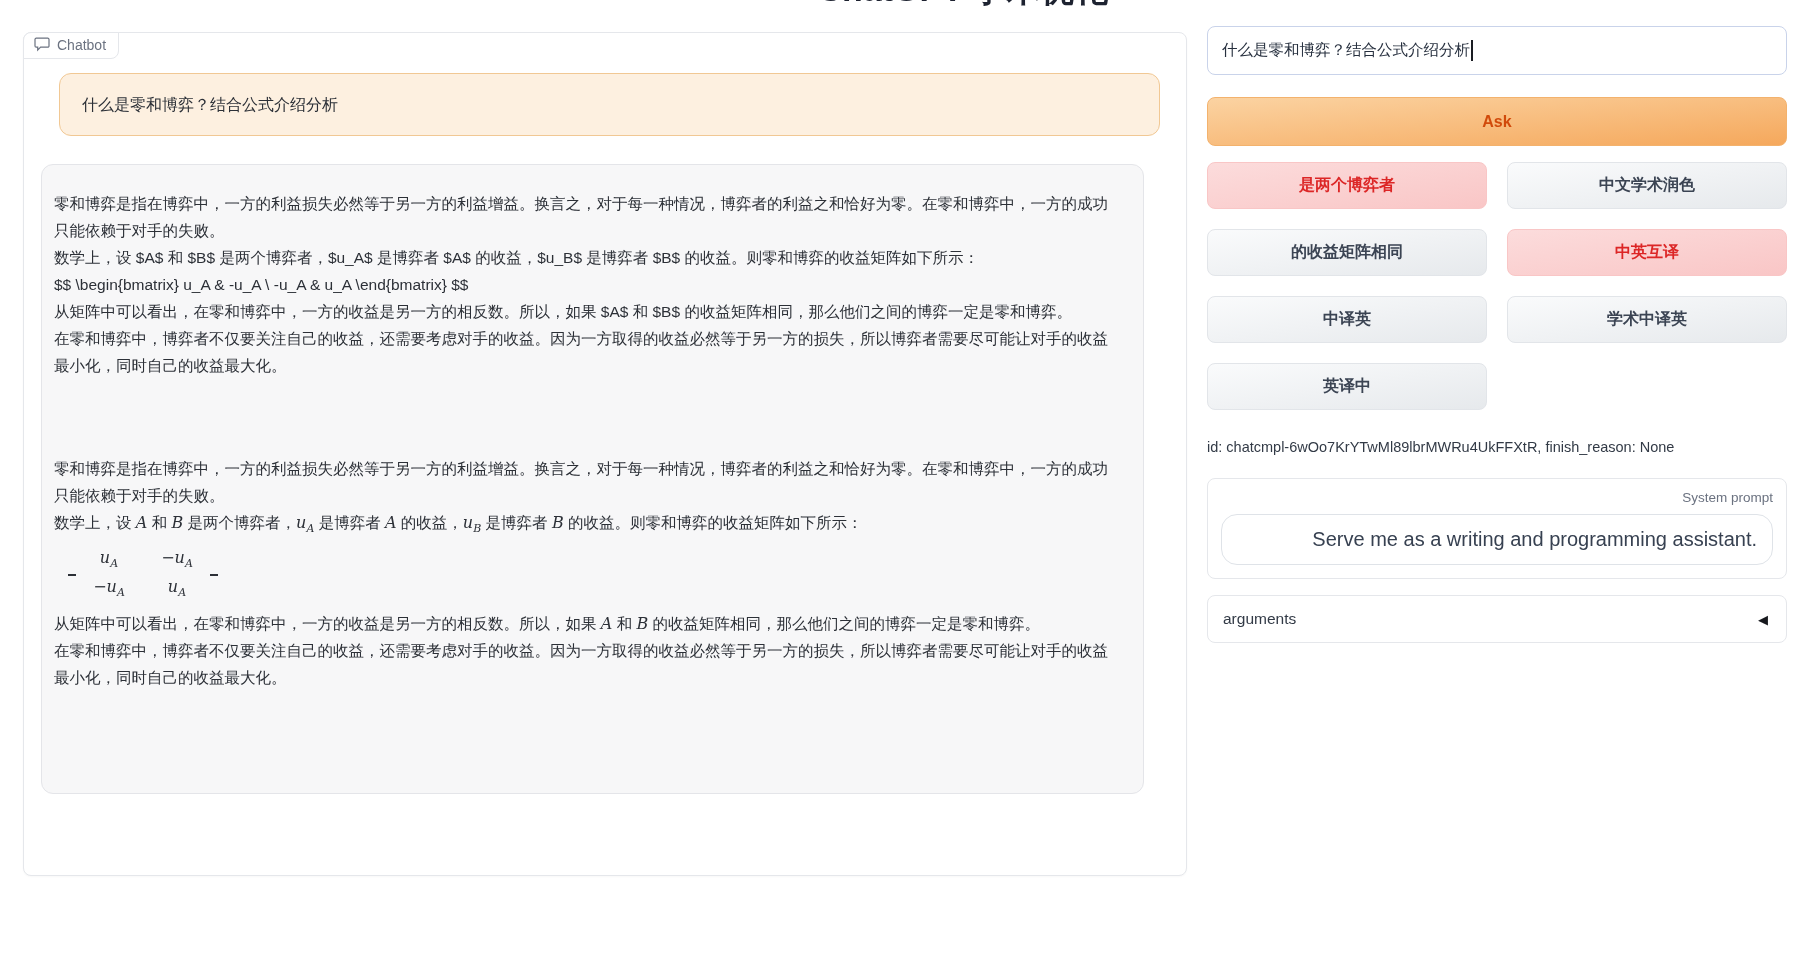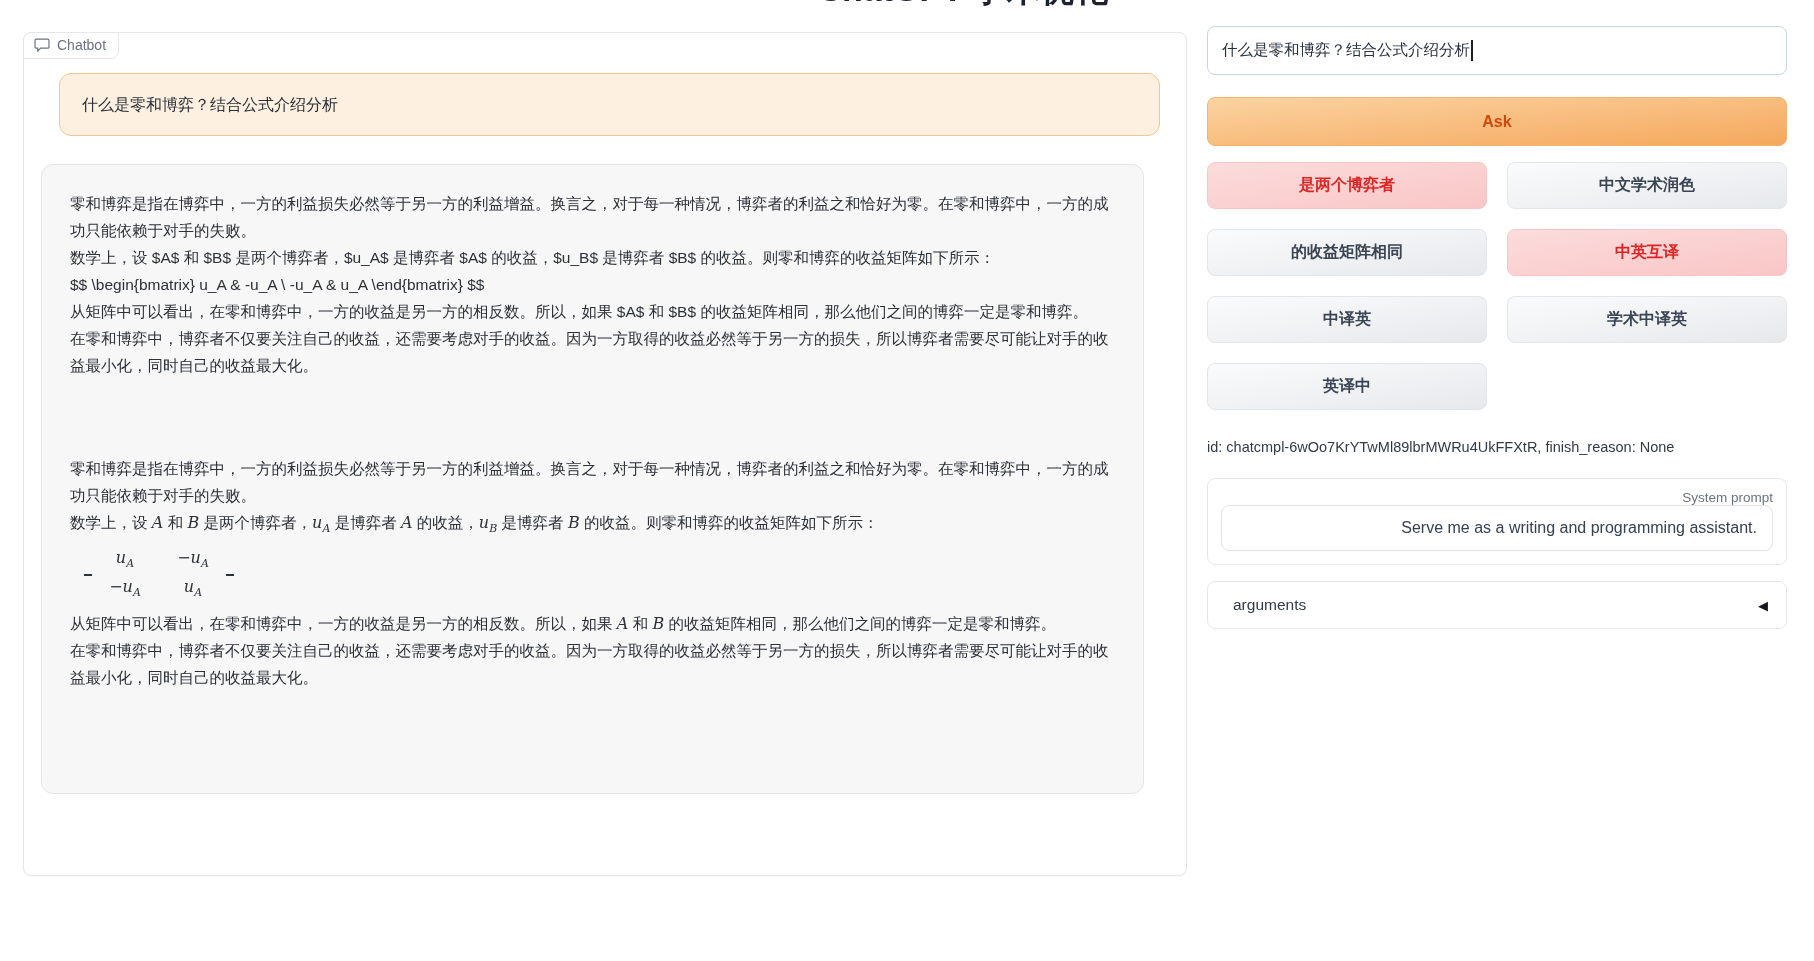--- a/index.html
+++ b/index.html
@@ -12,31 +12,31 @@
                 height:9px; overflow:hidden; }
   .title-clip h1 { font-size:34px; font-weight:bold; color:#1d2230; line-height:40px;
                    margin-top:-31px; white-space:nowrap; }
 
   .app { position:absolute; top:0; left:23px; display:flex; }
 
   
   .chat-panel { position:relative; width:1164px; height:844px; margin-top:32px;
                 background:#fff; border:1px solid #e5e7eb; border-radius:8px;
                 box-shadow:0 1px 2px rgba(0,0,0,.03); }
-  .panel-tab { position:absolute; top:-1px; left:-1px; display:flex; align-items:center;
+  .panel-tab { position:absolute; top:-1px; left:-1px; display:flex; 
                gap:7px; padding:4px 12px 5px 10px; background:#fff;
                border:1px solid #e5e7eb; border-top-left-radius:8px;
                border-bottom-right-radius:8px; color:#6b7280; font-size:14px; }
   .panel-tab svg { display:block; }
 
   .msg { border-radius:12px; font-size:15.5px; line-height:27px; color:#2c3037; }
   .msg.user { margin:40px 26px 0 35px; background:#fdf0e0; border:1px solid #f1c894;
               padding:17px 22px; font-size:16px; }
   .msg.bot  { margin:28px 42px 0 17px; background:#f7f7f8; border:1px solid #e4e5e9;
-              padding:25px 24px 30px 28px; min-height:630px; }
+              padding:25px 24px 30px 12px; min-height:630px; }
   .msg.bot p { margin:0; }
   .spacer { height:76px; }
 
   .math { font-family:"DejaVu Serif","Liberation Serif",serif; font-style:italic;
           font-size:16px; }
   .math sub { font-size:11px; font-style:italic; }
 
   .matrix { display:flex; align-items:center; margin:3px 0 4px 14px; width:max-content; }
   .matrix .bracket { width:8px; }
   .matrix .bracket.l { border-left:1.6px solid #2c3037; border-top:1.6px solid #2c3037;
@@ -67,25 +67,25 @@
   .btn.secondary { height:47px; background:linear-gradient(to bottom right,#fafbfc,#e6e9ec);
                    border:1px solid #e2e5e9; color:#3b4453; }
   .btn.stop { height:47px; background:linear-gradient(to bottom right,#fcdcdc,#f9c6c6);
               border:1px solid #f9c6c6; color:#dc2626; }
 
   .status { margin-top:29px; font-size:14.5px; color:#323a46; }
 
   .group { margin-top:23px; border:1px solid #e5e7eb; border-radius:8px;
            padding:11px 13px 13px 13px; background:#fff;text-align:right; }
   .group .glabel { font-size:13.5px; color:#6b7280; display:block; }
-  .inner-box { border:1px solid #dfe3e8; border-radius:8px;
-               padding:13px 15px; font-size:16px; color:#374151; background:#fff; }
+  .inner-box { margin-top:9px; border:1px solid #dfe3e8; border-radius:16px;
+               padding:13px 15px; font-size:20px; color:#374151; background:#fff; }
 
   .accordion { margin-top:16px; border:1px solid #e5e7eb; border-radius:8px;
-               padding:14px 18px 14px 25px; display:flex; align-items:center;
+               padding:14px 18px 14px 15px; display:flex; align-items:center;
                justify-content:space-between; cursor:pointer; background:#fff; }
   .accordion .alabel { font-size:15.5px; color:#323a46; }
   .accordion .tri { font-size:13px; color:#16181d; }
 </style>
 </head>
 <body>
 
 <div class="page">
 
   <div class="title-clip">

